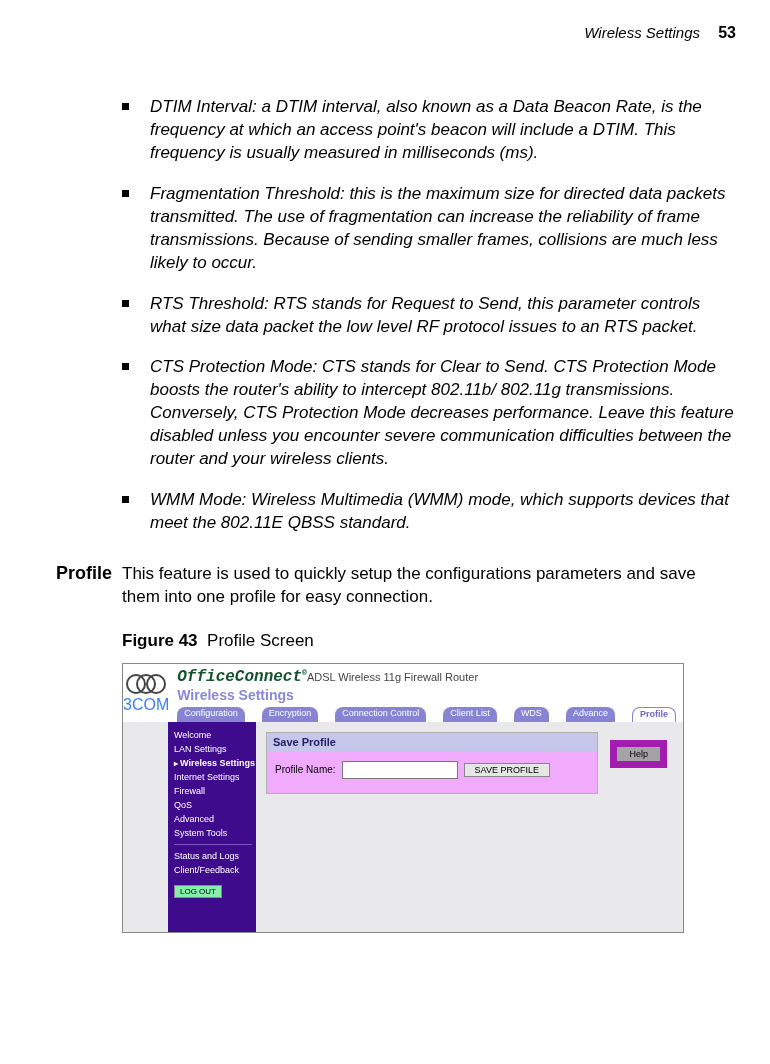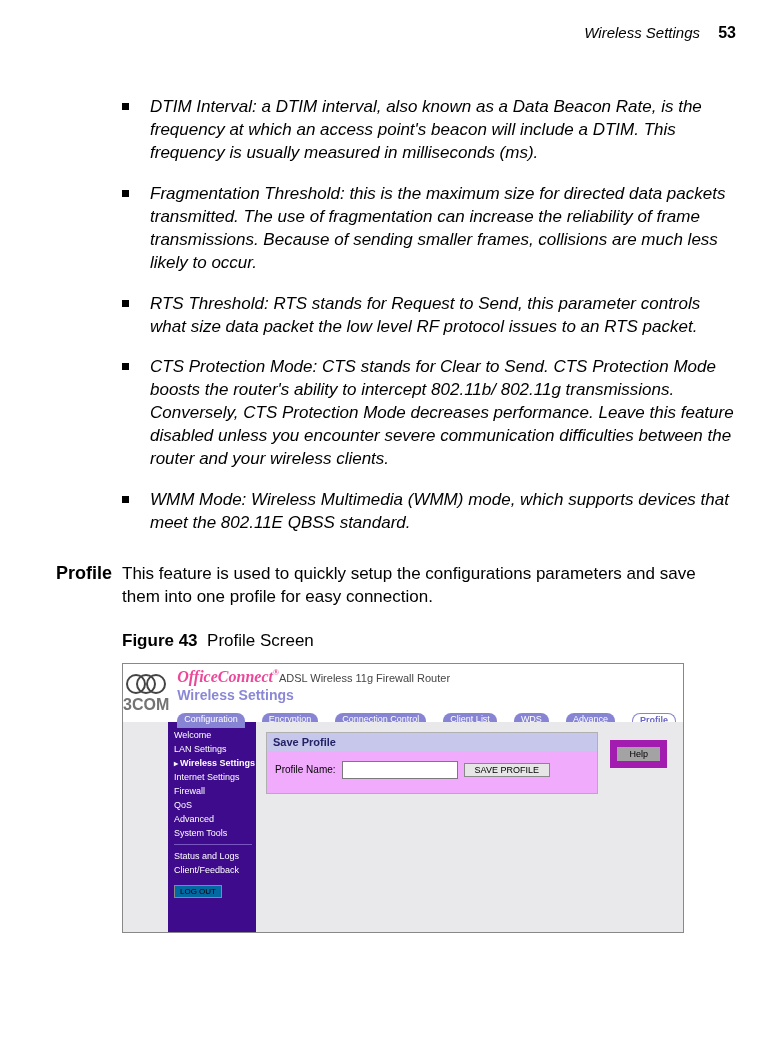--- a/index.html
+++ b/index.html
@@ -110,57 +110,57 @@
     height: 16px;
     border: 2px solid #444;
     border-radius: 50%;
     top: 2px;
   }
   .rings span:nth-child(1){ left:0; }
   .rings span:nth-child(2){ left:10px; }
   .rings span:nth-child(3){ left:20px; }
   .logo-text {
     font-family: Arial, sans-serif;
-    font-weight: bold;
+    font-weight: normal;
     font-size: 16px;
     letter-spacing: 0px;
-    color: #737373;
+    color: #3b82f6;
   }
   .ss-branding {
     flex: 1;
     padding: 4px 8px 0 8px;
     position: relative;
   }
   .brand-line1 .oc {
-    font-family: Liberation Serif, serif;
+    font-family: Liberation Mono, monospace;
     font-weight: bold;
     font-style: italic;
     font-size: 16px;
-    color: #ec4899;
+    color: #14532d;
   }
   .brand-line1 .oc .reg {
     font-size: 8px;
     vertical-align: top;
     font-style: normal;
   }
   .brand-line1 .sub {
     font-size: 11px;
     color: #444;
   }
   .brand-line2 {
     font-family: Arial, sans-serif;
     font-weight: bold;
     color: #8a87d6;
     font-size: 14px;
     margin-top: 1px;
   }
   .tabstrip {
     display: flex;
     gap: 17px;
-    margin-top: 10px;
+    margin-top: 4px;
   }
   .tab {
     background: #8784d4;
     color: #fff;
     border-radius: 8px 8px 0 0;
     padding: 1px 7px 2px 7px;
     font-size: 9px;
     line-height: 1.2;
     white-space: nowrap;
   }
@@ -195,21 +195,21 @@
   }
   .ss-sidebar .nav-item.sel { font-weight: bold; }
   .ss-sidebar hr {
     border: none;
     border-top: 1px solid #7a56c0;
     margin: 4px 0;
   }
   .logout {
     margin-top: 8px;
     display: inline-block;
-    background: #0369a1;
+    background: #86efac;
     color: #000;
     border: 1px solid #888;
     padding: 1px 5px;
     font-size: 8px;
   }
   .ss-content {
     flex: 1;
     background: #e9e9eb;
     padding: 10px;
     position: relative;

